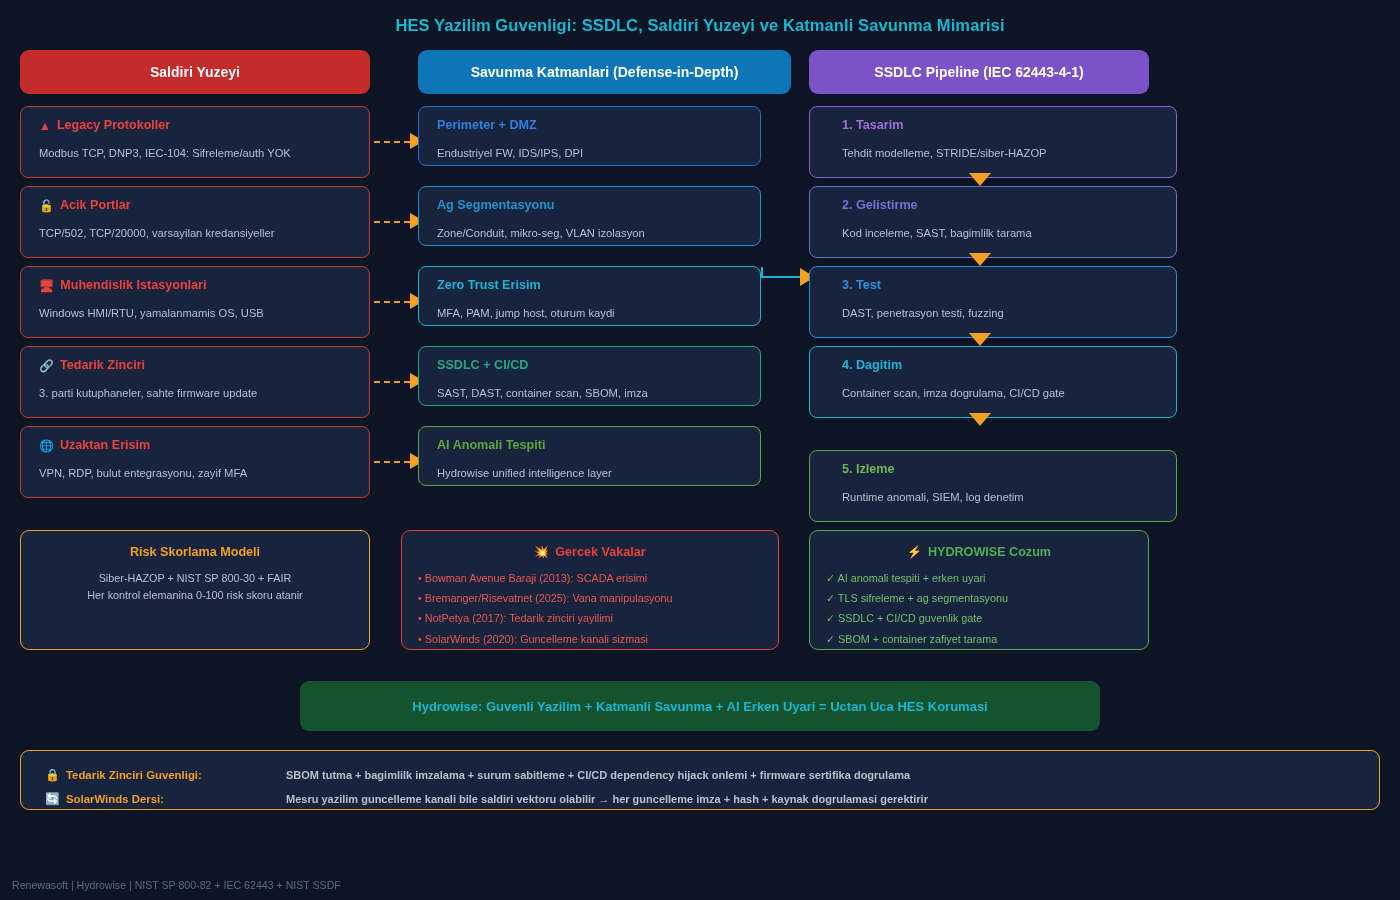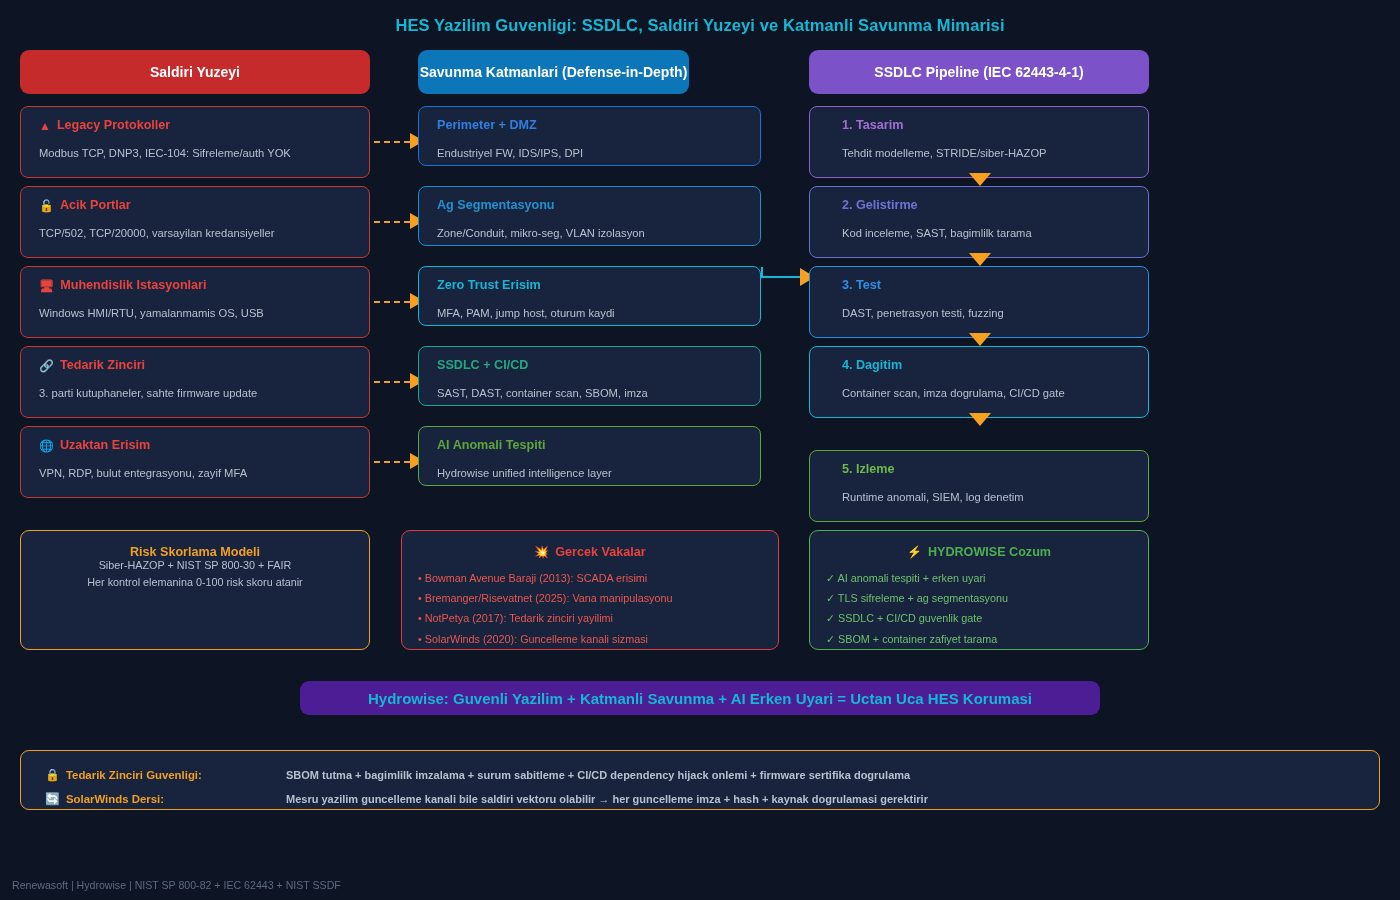--- a/index.html
+++ b/index.html
@@ -21,21 +21,21 @@
   }
 
   
   .col-header {
     position: absolute; height: 44px;
     border-radius: 9px;
     display: flex; align-items: center; justify-content: center;
     font-size: 14px; font-weight: bold; color: #ffffff;
   }
   #hdr-attack  { left: 20px;  top: 50px; width: 350px; background: #c62b2b; }
-  #hdr-defense { left: 418px; top: 50px; width: 271px; background: #0c76b8; }
+  #hdr-defense { left: 418px; top: 50px; width: 373px; background: #0c76b8; }
   #hdr-ssdlc   { left: 809px; top: 50px; width: 340px; background: #7c52c9; }
 
   
   .card {
     position: absolute;
     background: #18233d;
     border-radius: 8px;
     border: 1.6px solid #444;
     padding: 12px 18px 0 18px;
   }
@@ -46,21 +46,21 @@
   }
   .card .c-desc {
     font-size: 11.2px; color: #b7c0cf;
     margin-top: 14px;
   }
   .c-ico { font-size: 12px; line-height: 1; }
 
   
   .col-a { left: 20px;  width: 350px; height: 72px; }
   .col-b { left: 418px; width: 343px; height: 60px; }
-  .col-c { left: 809px; width: 340px; height: 72px; padding-left: 32px; }
+  .col-c { left: 809px; width: 368px; height: 72px; padding-left: 32px; }
 
   .row1 { top: 106px; } .row2 { top: 186px; } .row3 { top: 266px; }
   .row4 { top: 346px; } .row5 { top: 426px; }
 
   
   .dash-conn {
     position: absolute; left: 374px; width: 36px; height: 0;
     border-top: 2.5px dashed #f0a024;
   }
   .dash-arrow {
@@ -108,39 +108,39 @@
   }
   #panel-risk .panel-title { color: #f0a024; }
   #panel-cases .panel-title { color: #e8433c; }
   #panel-sol .panel-title { color: #4caf50; }
 
   .risk-formula {
     text-align: center; font-size: 18px; font-weight: bold;
     color: #ffffff; margin-top: 15px;
   }
   .risk-sub {
-    text-align: center; font-size: 10.8px; color: #b7c0cf; 
+    text-align: center; font-size: 10.8px; color: #b7c0cf; margin-top: 13px;
   }
   .risk-sub2 {
     text-align: center; font-size: 10.8px; color: #b7c0cf; margin-top: 5px;
   }
   .bullets { margin-top: 9px; }
   .bullets li {
     list-style: none; font-size: 10.8px; line-height: 1.87;
   }
   #panel-cases .bullets li { color: #e8584f; }
   #panel-sol .bullets li { color: #6ec06e; }
 
   
   #banner {
     position: absolute; left: 300px; top: 681px;
-    width: 800px; height: 34px;
-    background: #4c1d95; border-radius: 9px;
+    width: 800px; height: 50px;
+    background: #14532d; border-radius: 9px;
     display: flex; align-items: center; justify-content: center;
-    font-size: 15px; font-weight: bold; color: #16b7d4;
+    font-size: 13px; font-weight: bold; color: #16b7d4;
   }
 
   
   #note-box {
     position: absolute; left: 20px; top: 750px;
     width: 1360px; height: 60px;
     background: #18233d; border: 1.6px solid #f0a024; border-radius: 9px;
     padding: 12px 0 0 0;
   }
   .note-row { display: flex; align-items: center; height: 24px; }

